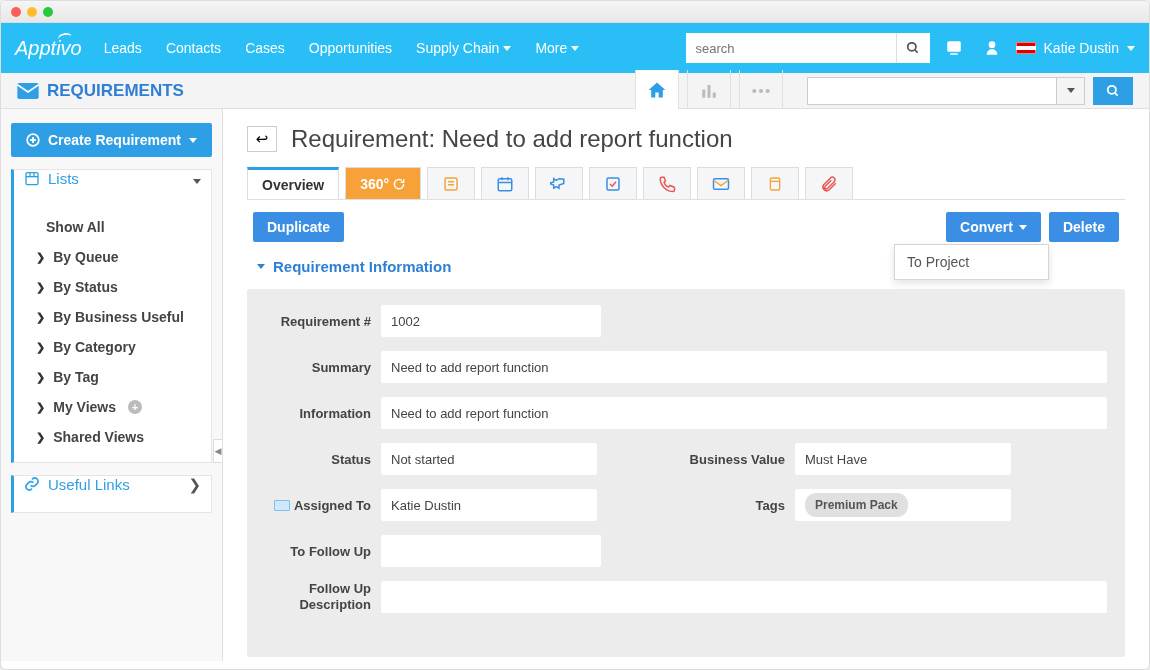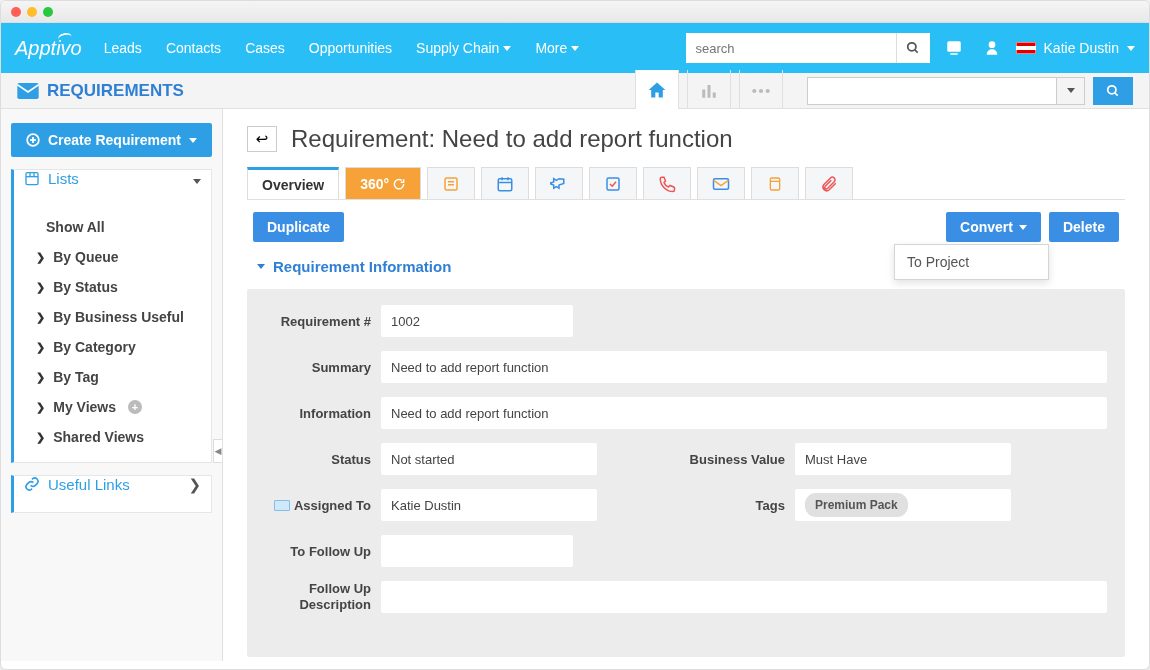--- a/index.html
+++ b/index.html
@@ -69,21 +69,21 @@
 .spacer { flex: 1; }
 .convert-menu { position: absolute; right: 76px; top: 44px; width: 155px; background: #fff; border: 1px solid #d5d5d5; box-shadow: 0 3px 8px rgba(0,0,0,0.12); }
 .convert-menu .item { padding: 9px 12px; font-size: 14px; color: #555; cursor: pointer; }
 
 .section-title { display: flex; align-items: center; gap: 8px; color: #2f7fd5; font-weight: 700; font-size: 15px; padding: 4px 10px 14px 10px; }
 
 .form-panel { background: #ececec; padding: 16px 18px 30px 18px; border-radius: 2px; }
 .form-row { display: flex; align-items: center; margin-bottom: 14px; gap: 10px; }
 .flabel { width: 106px; text-align: right; font-weight: 700; font-size: 13px; color: #444; display: flex; align-items: center; justify-content: flex-end; gap: 4px; }
 .fval { background: #fff; height: 32px; padding: 0 10px; display: flex; align-items: center; font-size: 13px; color: #444; border-radius: 2px; }
-.fval.short { width: 192px; }
+.fval.short { width: 220px; }
 .fval.long { flex: 1; }
 .fval.med { width: 216px; }
 .tag-chip { display: inline-block; background: #e0e0e0; padding: 5px 10px; font-size: 12px; font-weight: 600; color: #555; border-radius: 11px; }
 .col-gap { width: 48px; }
 .badge-icon { width: 16px; height: 11px; background: #cfe8fb; border: 1px solid #7fbfe8; border-radius: 1px; }
 
 svg { display: block; }
 </style>
 </head>
 <body>

